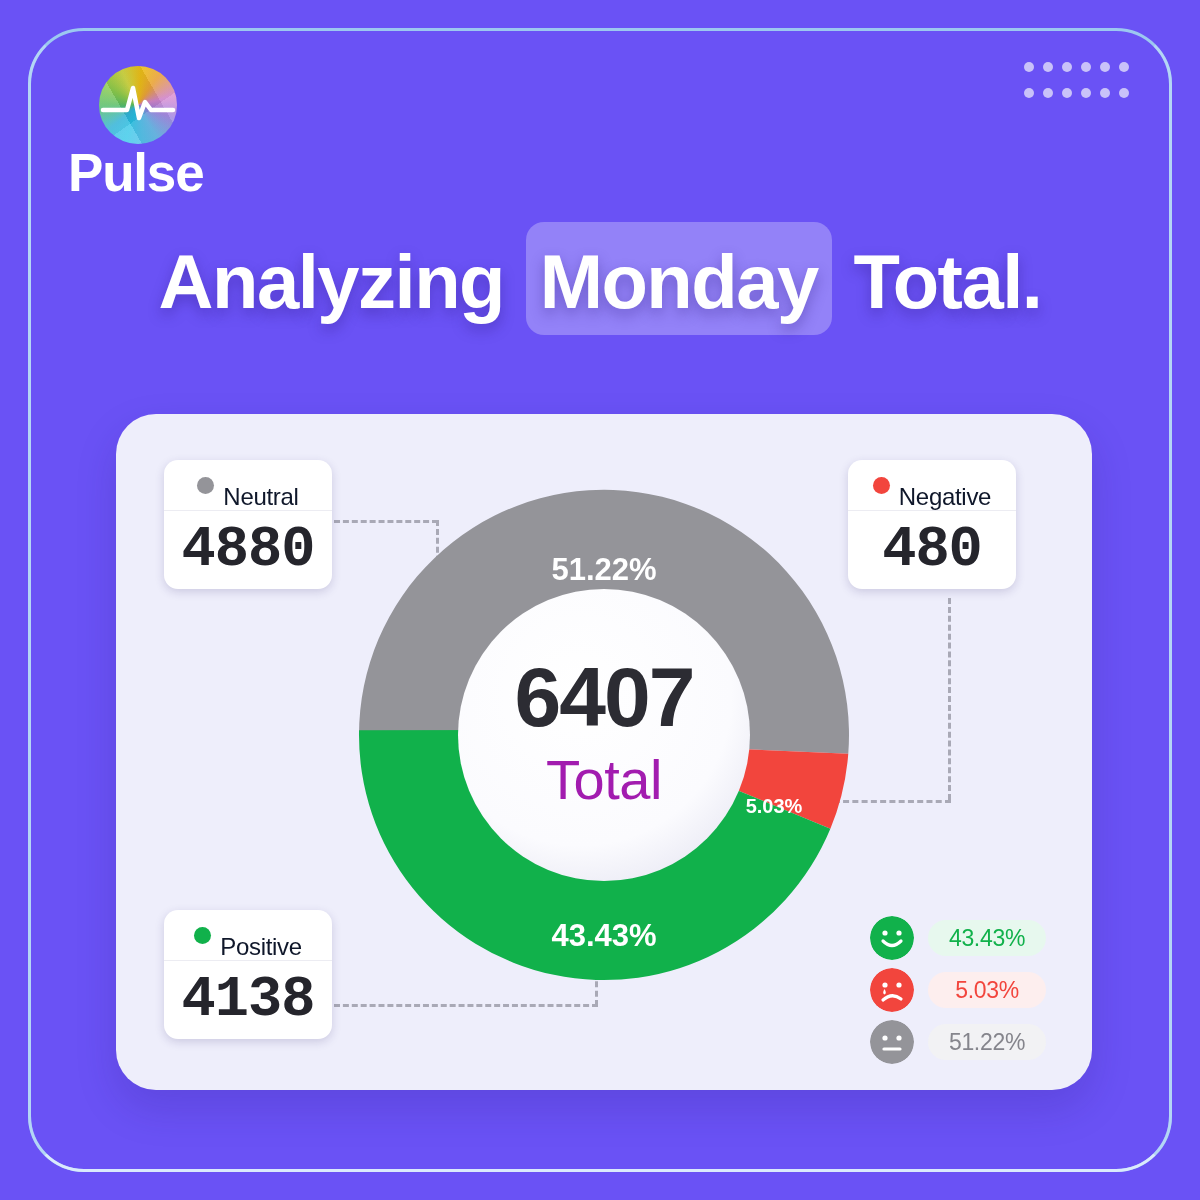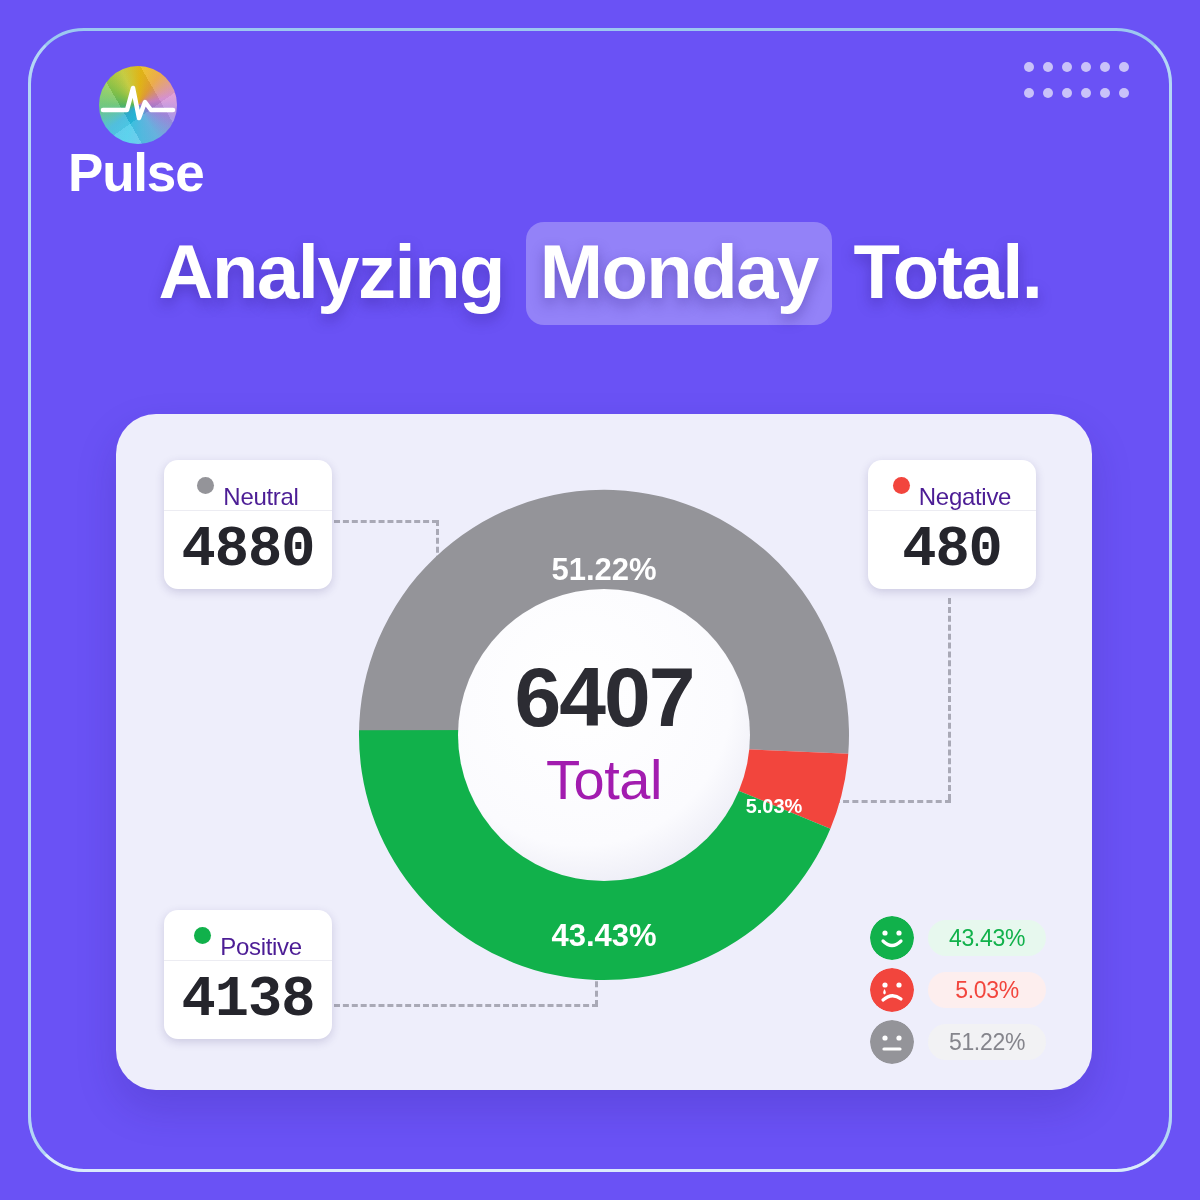--- a/index.html
+++ b/index.html
@@ -106,21 +106,21 @@
     font-weight: 700;
     color: #ffffff;
     letter-spacing: -1.5px;
     white-space: nowrap;
     text-shadow: 0 6px 14px rgba(40,20,120,0.35);
   }
   #headline .hl-chip {
     display: inline-block;
     background: rgba(255,255,255,0.28);
     border-radius: 18px;
-    padding: 6px 14px 10px 14px;
+    padding: 16px 14px 10px 14px;
     margin: 0 2px;
     vertical-align: baseline;
   }
 
   
   #panel {
     position: absolute;
     left: 116px; top: 414px;
     width: 976px; height: 676px;
     background: #eeeefb;
@@ -139,35 +139,35 @@
   }
   .stat-head {
     display: flex;
     align-items: center;
     justify-content: center;
     gap: 9px;
     height: 51px;
     border-bottom: 1px solid #ececf2;
   }
   .stat-dot { width: 17px; height: 17px; border-radius: 50%; display:block; }
-  .stat-label { font-size: 24px; color: #4c1d95; letter-spacing: -0.3px; margin-top: 24px; }
+  .stat-label { font-size: 24px; color: #0f172a; letter-spacing: -0.3px; margin-top: 24px; }
   .stat-value {
     height: 78px;
     display: flex;
     align-items: center;
     justify-content: center;
     font-size: 57px;
     font-weight: 700;
     color: #25252c;
     letter-spacing: -1px;
     font-family: Liberation Mono, monospace;
   }
 
   #card-neutral  { left: 48px;  top: 46px; }
-  #card-negative { left: 752px; top: 46px; }
+  #card-negative { left: 732px; top: 46px; }
   #card-positive { left: 48px;  top: 496px; }
 
   
   .dash-h, .dash-v { position: absolute; }
   .dash-h { height: 0; border-top: 3px dashed #a9a9b6; }
   .dash-v { width: 0;  border-left: 3px dashed #a9a9b6; }
 
   
   #donut-wrap {
     position: absolute;

